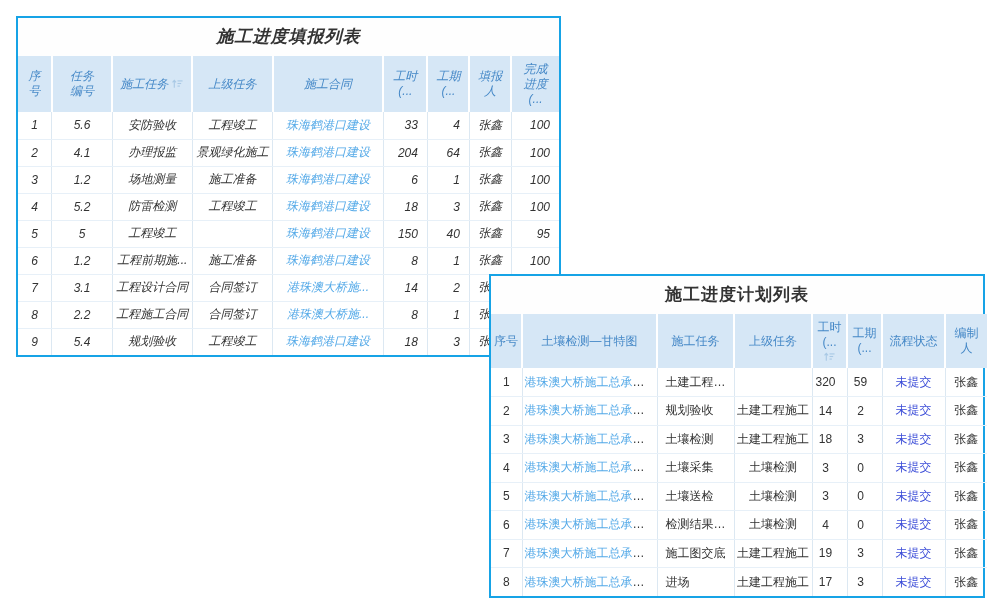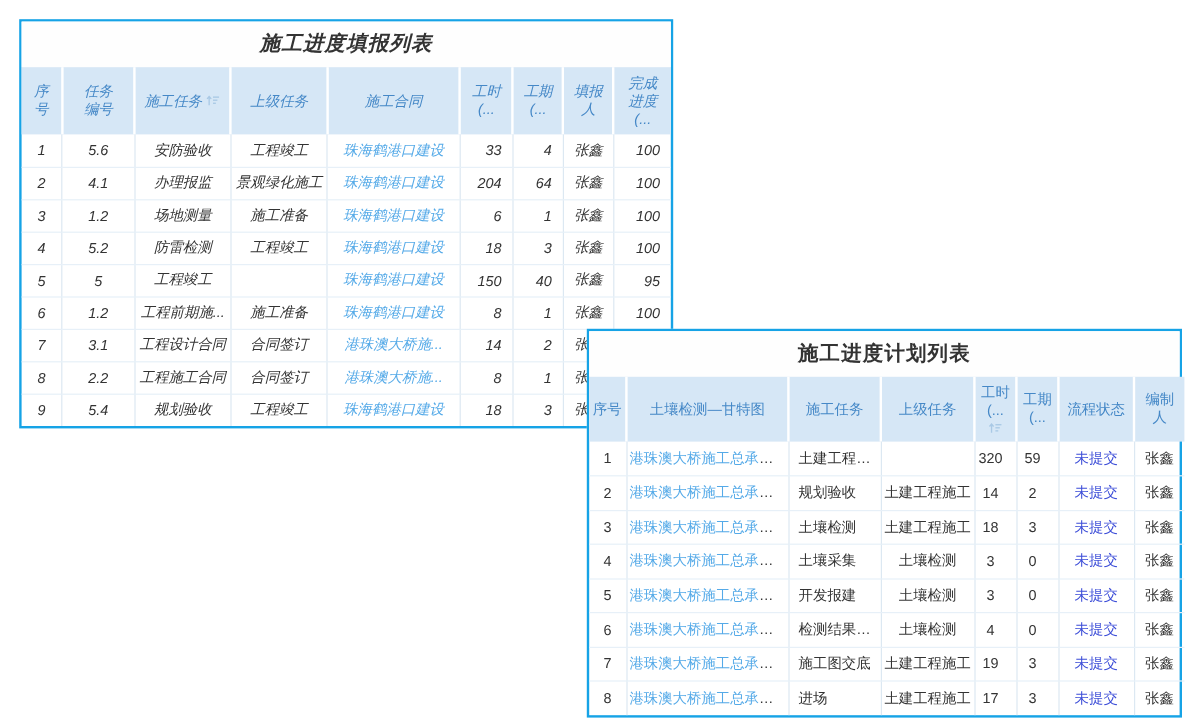--- a/index.html
+++ b/index.html
@@ -320,21 +320,21 @@
           <td>土壤采集</td>
           <td>土壤检测</td>
           <td>3</td>
           <td>0</td>
           <td><span class="cell-status">未提交</span></td>
           <td>张鑫</td>
         </tr>
         <tr>
           <td>5</td>
           <td><span class="cell-link">港珠澳大桥施工总承包项目</span></td>
-          <td>开发报建</td>
+          <td>土壤送检</td>
           <td>土壤检测</td>
           <td>3</td>
           <td>0</td>
           <td><span class="cell-status">未提交</span></td>
           <td>张鑫</td>
         </tr>
         <tr>
           <td>6</td>
           <td><span class="cell-link">港珠澳大桥施工总承包项目</span></td>
           <td>检测结果存底</td>

